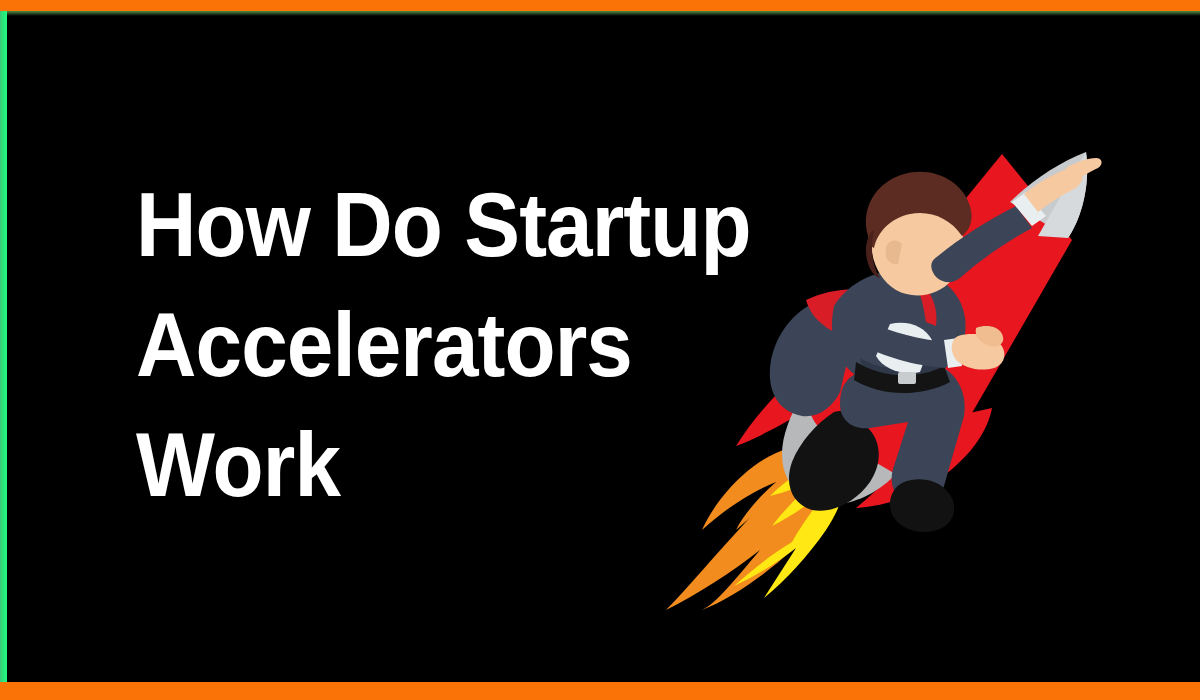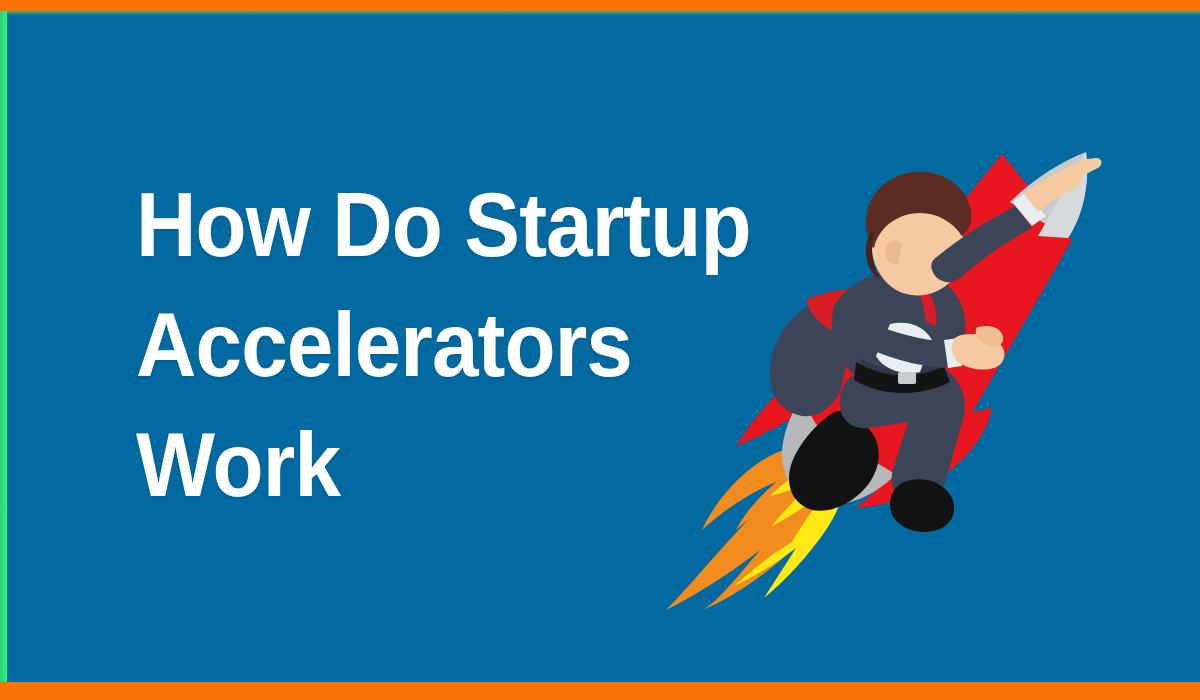--- a/index.html
+++ b/index.html
@@ -5,21 +5,21 @@
   html, body {
     margin: 0;
     padding: 0;
     background: #ffffff;
   }
   #poster {
     position: relative;
     width: 1200px;
     height: 700px;
     overflow: hidden;
-    background: #0369a1;
+    background: #000000;
     font-family: "Liberation Sans", sans-serif;
   }
   
   .band {
     position: absolute;
     left: 0;
     width: 1200px;
     background: #f97306;
     z-index: 5;
   }

